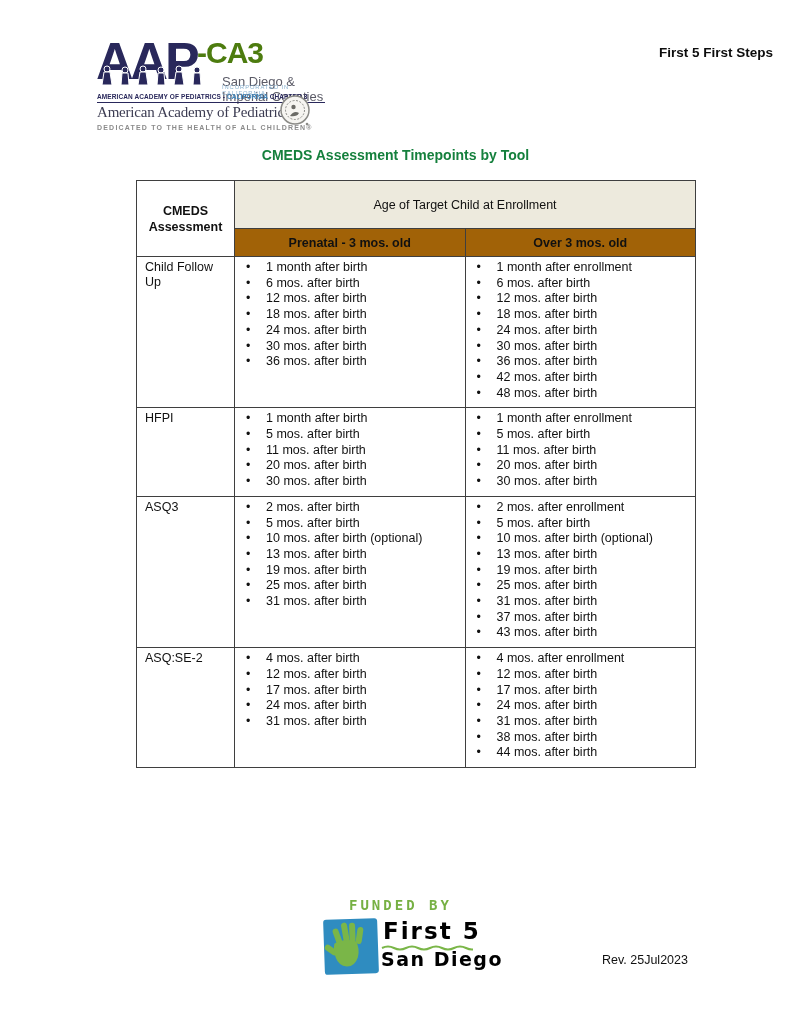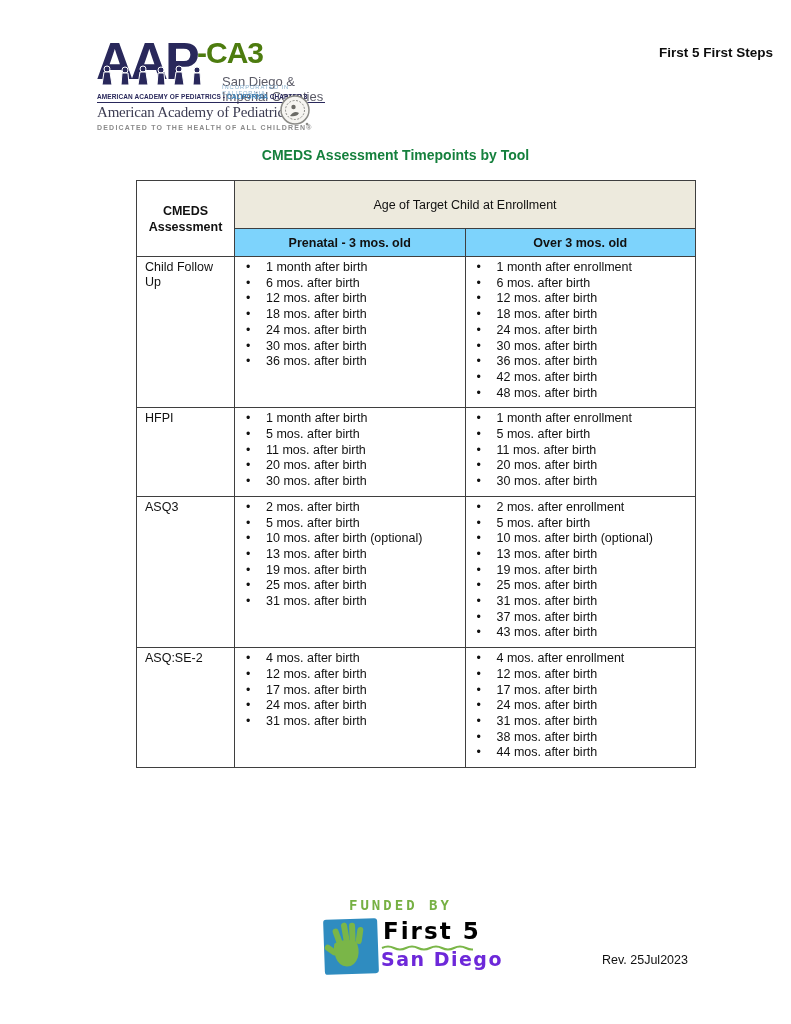--- a/index.html
+++ b/index.html
@@ -60,21 +60,21 @@
   .col-assess {
     width:98px; background:#ffffff; font-weight:bold; font-size:12.5px;
     text-align:center; vertical-align:middle; padding:0 5px; line-height:16px;
   }
   .span-head {
     background:#edeadd; font-weight:normal; font-size:12.5px; height:48px;
     text-align:center; vertical-align:middle;
   }
   .sub-head {
     font-weight:bold; font-size:12.5px; height:28px; text-align:center;
-    vertical-align:middle; background:#7dd3fc;
+    vertical-align:middle; background:#a16207;
   }
   .sub-head.prenatal { width:221px; }
   .sub-head.over3 { width:228px; }
   .assess-cell { vertical-align:top; padding:3px 4px 2px 8px; font-size:12.5px; line-height:15px; }
   .list-cell { vertical-align:top; padding:1px 2px 4px 0; }
   .list-cell ul { list-style:none; padding:2px 0 2px 0; }
   .list-cell li {
     font-size:12.5px; line-height:15.7px; padding-left:31px; position:relative;
   }
   .list-cell li::before { content:"\2022"; position:absolute; left:11px; }
@@ -84,21 +84,21 @@
     position:absolute; left:349px; top:897px; color:#76b043; font-weight:bold;
     font-size:14px; letter-spacing:3px; font-family:"DejaVu Sans Mono", monospace;
   }
   .hand-box { position:absolute; left:322px; top:915px; }
   .first5-text {
     position:absolute; left:383px; top:918px; color:#000000; font-weight:bold;
     font-size:23px; letter-spacing:2px; font-family:"DejaVu Sans", sans-serif;
   }
   .squiggle { position:absolute; left:381px; top:944px; }
   .sandiego-text {
-    position:absolute; left:381px; top:948px; color:#6d28d9; font-weight:bold;
+    position:absolute; left:381px; top:948px; color:#000000; font-weight:bold;
     font-size:19px; letter-spacing:1.5px; font-family:"DejaVu Sans", sans-serif;
   }
   .revision { position:absolute; left:602px; top:953px; font-size:12.5px; color:#111;text-align:right; }
 </style>
 </head>
 <body>
 
 <div class="page">
 
   <div class="logo-block">

